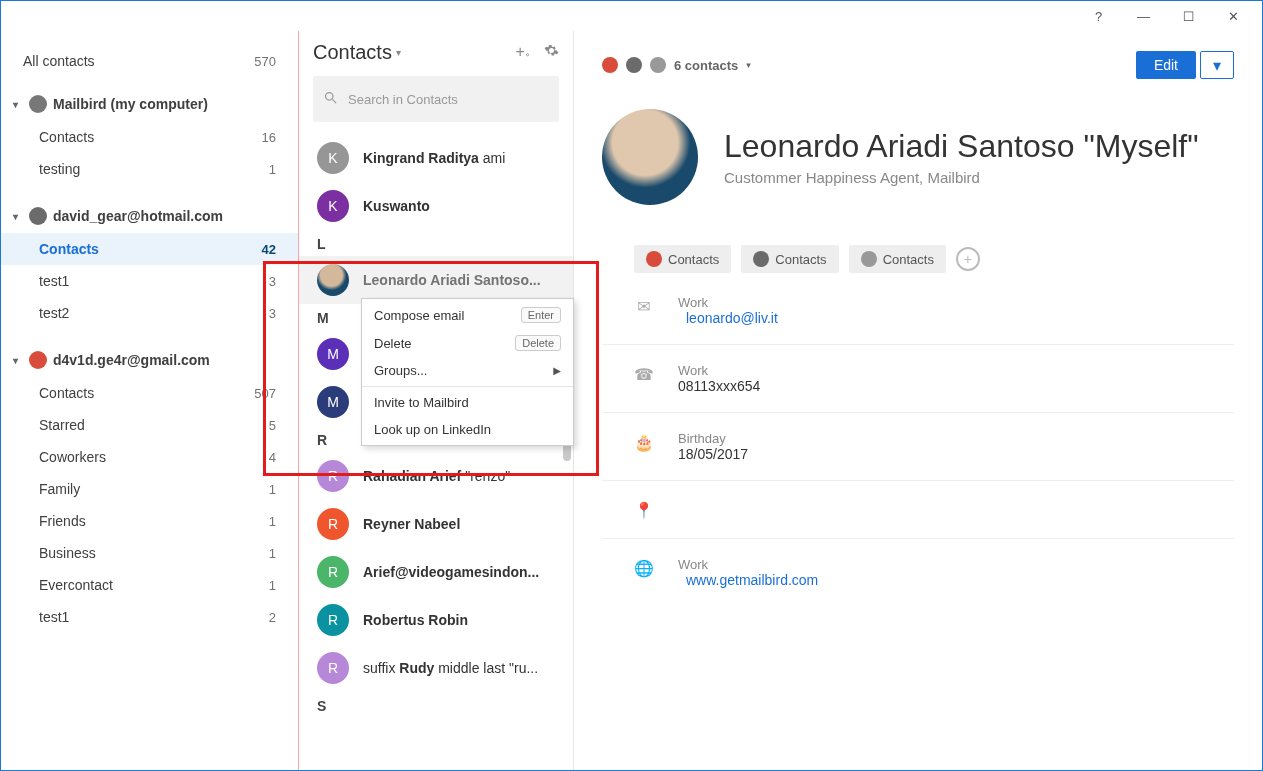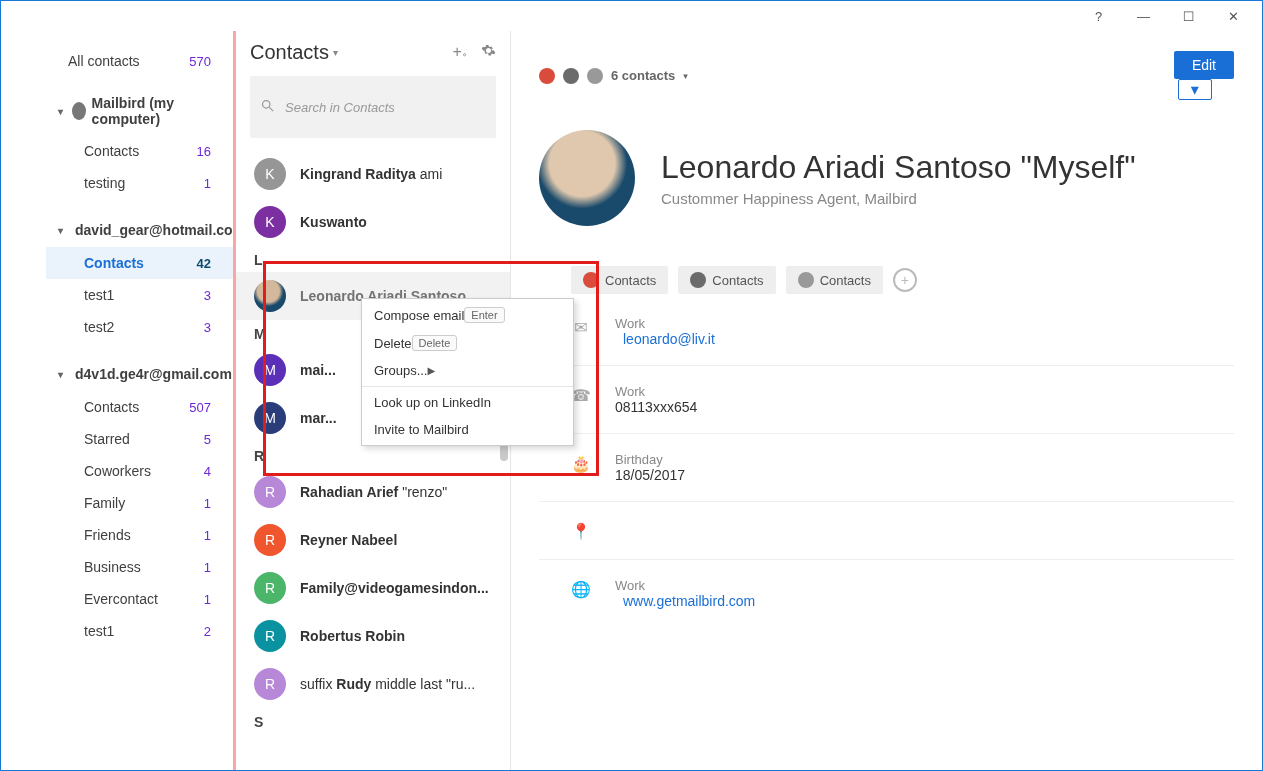--- a/index.html
+++ b/index.html
@@ -4,55 +4,55 @@
 <style>
 * { box-sizing: border-box; margin: 0; padding: 0; font-family: "Segoe UI", Arial, sans-serif; }
 body { width: 1263px; height: 771px; overflow: hidden; border: 1px solid #1a78d6; background: #fff; position: relative; }
 
 .titlebar { height: 30px; display: flex; justify-content: flex-end; align-items: center; padding-right: 6px; }
 .titlebar .winbtn { width: 45px; height: 30px; display: flex; align-items: center; justify-content: center; color: #555; font-size: 13px; }
 
 .main { display: flex; height: calc(100% - 30px); }
 
 
-.sidebar { width: 235px; border-right: 3px solid #fca5a5; overflow-y: auto; padding-top: 14px; padding-left: 45px; }
+.sidebar { width: 298px; border-right: 1px solid #fca5a5; overflow-y: auto; padding-top: 14px; }
 .sidebar .allrow, .sidebar .acct, .sidebar .subrow { display: flex; align-items: center; padding: 8px 22px 8px 22px; font-size: 14px; color: #404040; cursor: default; }
 .sidebar .allrow { justify-content: space-between; padding-bottom: 18px; }
-.sidebar .count { color: #6d28d9; font-size: 13px; }
+.sidebar .count { color: #737373; font-size: 13px; }
 .sidebar .acct { padding-left: 12px; font-weight: 600; color: #404040; gap: 6px; }
 .sidebar .chev { width: 10px; color: #666; font-size: 10px; }
 .sidebar .acct .circ { width: 18px; height: 18px; border-radius: 50%; background: #777; display: inline-flex; align-items: center; justify-content: center; color: #fff; font-size: 10px; }
 .sidebar .subrow { justify-content: space-between; padding-left: 38px; }
 .sidebar .subrow.selected { background: #eaf2fb; color: #1a6fd6; font-weight: 600; }
 .sidebar .subrow.selected .count { color: #0c4a6e; }
 .sidebar .spacer { height: 14px; }
 
 
 .contacts { width: 275px; border-right: 1px solid #e5e5e5; display: flex; flex-direction: column; position: relative; }
 .contacts .hdr { display: flex; align-items: center; justify-content: space-between; padding: 10px 14px 4px 14px; }
 .contacts .hdr .title { font-size: 20px; color: #333; display: flex; align-items: center; gap: 4px; }
 .contacts .hdr .icons { display: flex; gap: 14px; color: #888; }
-.contacts .search { margin: 8px 14px 12px 14px; background: #f1f1f1; border-radius: 2px; display: flex; align-items: center; padding: 22px 10px; gap: 10px; color: #999; font-size: 13px; font-style: italic; }
+.contacts .search { margin: 8px 14px 12px 14px; background: #f1f1f1; border-radius: 2px; display: flex; align-items: center; padding: 14px 10px; gap: 10px; color: #999; font-size: 13px; }
 .contacts .list { flex: 1; overflow-y: auto; padding: 0 14px; position: relative; }
 .contacts .row { display: flex; align-items: center; gap: 14px; padding: 8px 4px; font-size: 14px; color: #333; }
 .contacts .row .av { width: 32px; height: 32px; border-radius: 50%; display: flex; align-items: center; justify-content: center; color: #fff; font-size: 14px; flex-shrink: 0; }
 .contacts .row .nm { white-space: nowrap; overflow: hidden; text-overflow: ellipsis; }
 .contacts .row.sel { color: #737373; font-weight: 600; }
 .contacts .row.sel-bg { background: #f2f2f2; margin: 0 -14px; padding-left: 18px; padding-right: 18px; }
 .contacts .section { font-weight: 700; color: #444; padding: 6px 4px 4px 4px; font-size: 14px; }
 .av.photo { background: radial-gradient(circle at 45% 35%, #d3b89b 0 40%, #1a4a6b 55% 100%); }
 
 .contacts .scrollbar { position: absolute; right: 0; top: 290px; width: 12px; height: 240px; background: transparent; }
 .contacts .scrollbar .thumb { width: 8px; margin-left: 2px; height: 140px; background: #c9c9c9; border-radius: 4px; }
 
 
 .detail { flex: 1; overflow-y: auto; padding: 20px 28px; position: relative; }
 .detail .topbar { display: flex; justify-content: space-between; align-items: center; margin-bottom: 30px; }
 .detail .topbar .srcinfo { display: flex; align-items: center; gap: 8px; color: #666; font-size: 13px; }
-.detail .editgrp { display: flex; flex-direction: column; }
+.detail .editgrp { display: flex; }
 .detail .editbtn { background: #1a6fd6; color: #fff; padding: 6px 18px; border: none; font-size: 14px; border-radius: 2px; }
 .detail .editdrop { width: 34px; border: 1px solid #1a6fd6; display: flex; align-items: center; justify-content: center; color: #1a6fd6; margin-left: 4px; border-radius: 2px; }
 
 .detail .head { display: flex; gap: 26px; align-items: center; margin-bottom: 40px; }
 .detail .bigav { width: 96px; height: 96px; border-radius: 50%; background: radial-gradient(circle at 45% 35%, #e0c8ae 0 40%, #1a4a6b 55% 100%); flex-shrink: 0; }
 .detail .bigname { font-size: 32px; font-weight: 400; color: #333; }
 .detail .role { color: #888; font-size: 15px; margin-top: 4px; }
 
 .chiprow { display: flex; gap: 10px; align-items: center; margin-bottom: 22px; margin-left: 32px; }
 .chip { background: #eee; padding: 6px 12px; font-size: 13px; border-radius: 2px; color: #555; display: flex; align-items: center; gap: 6px; }
@@ -61,21 +61,21 @@
 
 .field { display: flex; gap: 24px; margin: 18px 0 18px 32px; font-size: 14px; }
 .field .icn { width: 20px; color: #aaa; font-size: 16px; margin-top: 2px; text-align: center; }
 .field .lbl { color: #888; font-size: 13px; }
 .field .val { color: #333; }
 .field .link { color: #1a6fd6; padding-left: 8px; }
 .hr { border: none; border-top: 1px solid #eee; margin: 10px 0; }
 
 
 .ctxmenu { position: absolute; left: 360px; top: 297px; width: 213px; background: #fff; border: 1px solid #ccc; box-shadow: 3px 3px 6px rgba(0,0,0,0.15); font-size: 13px; z-index: 100; padding: 2px 0; }
-.ctxmenu .item { display: flex; align-items: center; padding: 6px 12px; color: #333; }
+.ctxmenu .item { display: flex; justify-content: space-between; align-items: center; padding: 6px 12px; color: #333; }
 .ctxmenu .kbd { border: 1px solid #ccc; border-radius: 3px; padding: 1px 6px; font-size: 11px; color: #666; background: #fafafa; }
 .ctxmenu .sep { border-top: 1px solid #e5e5e5; margin: 2px 0; }
 .ctxmenu .arrow { font-size: 10px; color: #555; }
 
 
 .redbox { position: absolute; left: 262px; top: 260px; width: 336px; height: 215px; border: 3px solid #e21b1b; pointer-events: none; z-index: 200; }
 
 
 .sv { width: 15px; height: 15px; }
 </style>
@@ -221,21 +221,21 @@
         <div class="row">
           <div class="av" style="background:#b888d8">R</div>
           <span class="nm"><b>Rahadian Arief</b> "renzo"</span>
         </div>
         <div class="row">
           <div class="av" style="background:#f0562e">R</div>
           <span class="nm"><b>Reyner Nabeel</b></span>
         </div>
         <div class="row">
           <div class="av" style="background:#4bb56a">R</div>
-          <span class="nm"><b>Family@videogamesindon...</b></span>
+          <span class="nm"><b>Arief@videogamesindon...</b></span>
         </div>
         <div class="row">
           <div class="av" style="background:#0a92a0">R</div>
           <span class="nm"><b>Robertus Robin</b></span>
         </div>
         <div class="row">
           <div class="av" style="background:#b888d8">R</div>
           <span class="nm">suffix <b>Rudy</b> middle last "ru...</span>
         </div>
         <div class="section">S</div>
@@ -330,20 +330,20 @@
     <div class="item">
       <span>Delete</span>
       <span class="kbd">Delete</span>
     </div>
     <div class="item">
       <span>Groups...</span>
       <span class="arrow">▶</span>
     </div>
     <div class="sep"></div>
     <div class="item">
+      <span>Invite to Mailbird</span>
+    </div>
+    <div class="item">
       <span>Look up on LinkedIn</span>
     </div>
-    <div class="item">
-      <span>Invite to Mailbird</span>
-    </div>
   </div>
 
 <div class="redbox"></div>
 
 </body></html>

